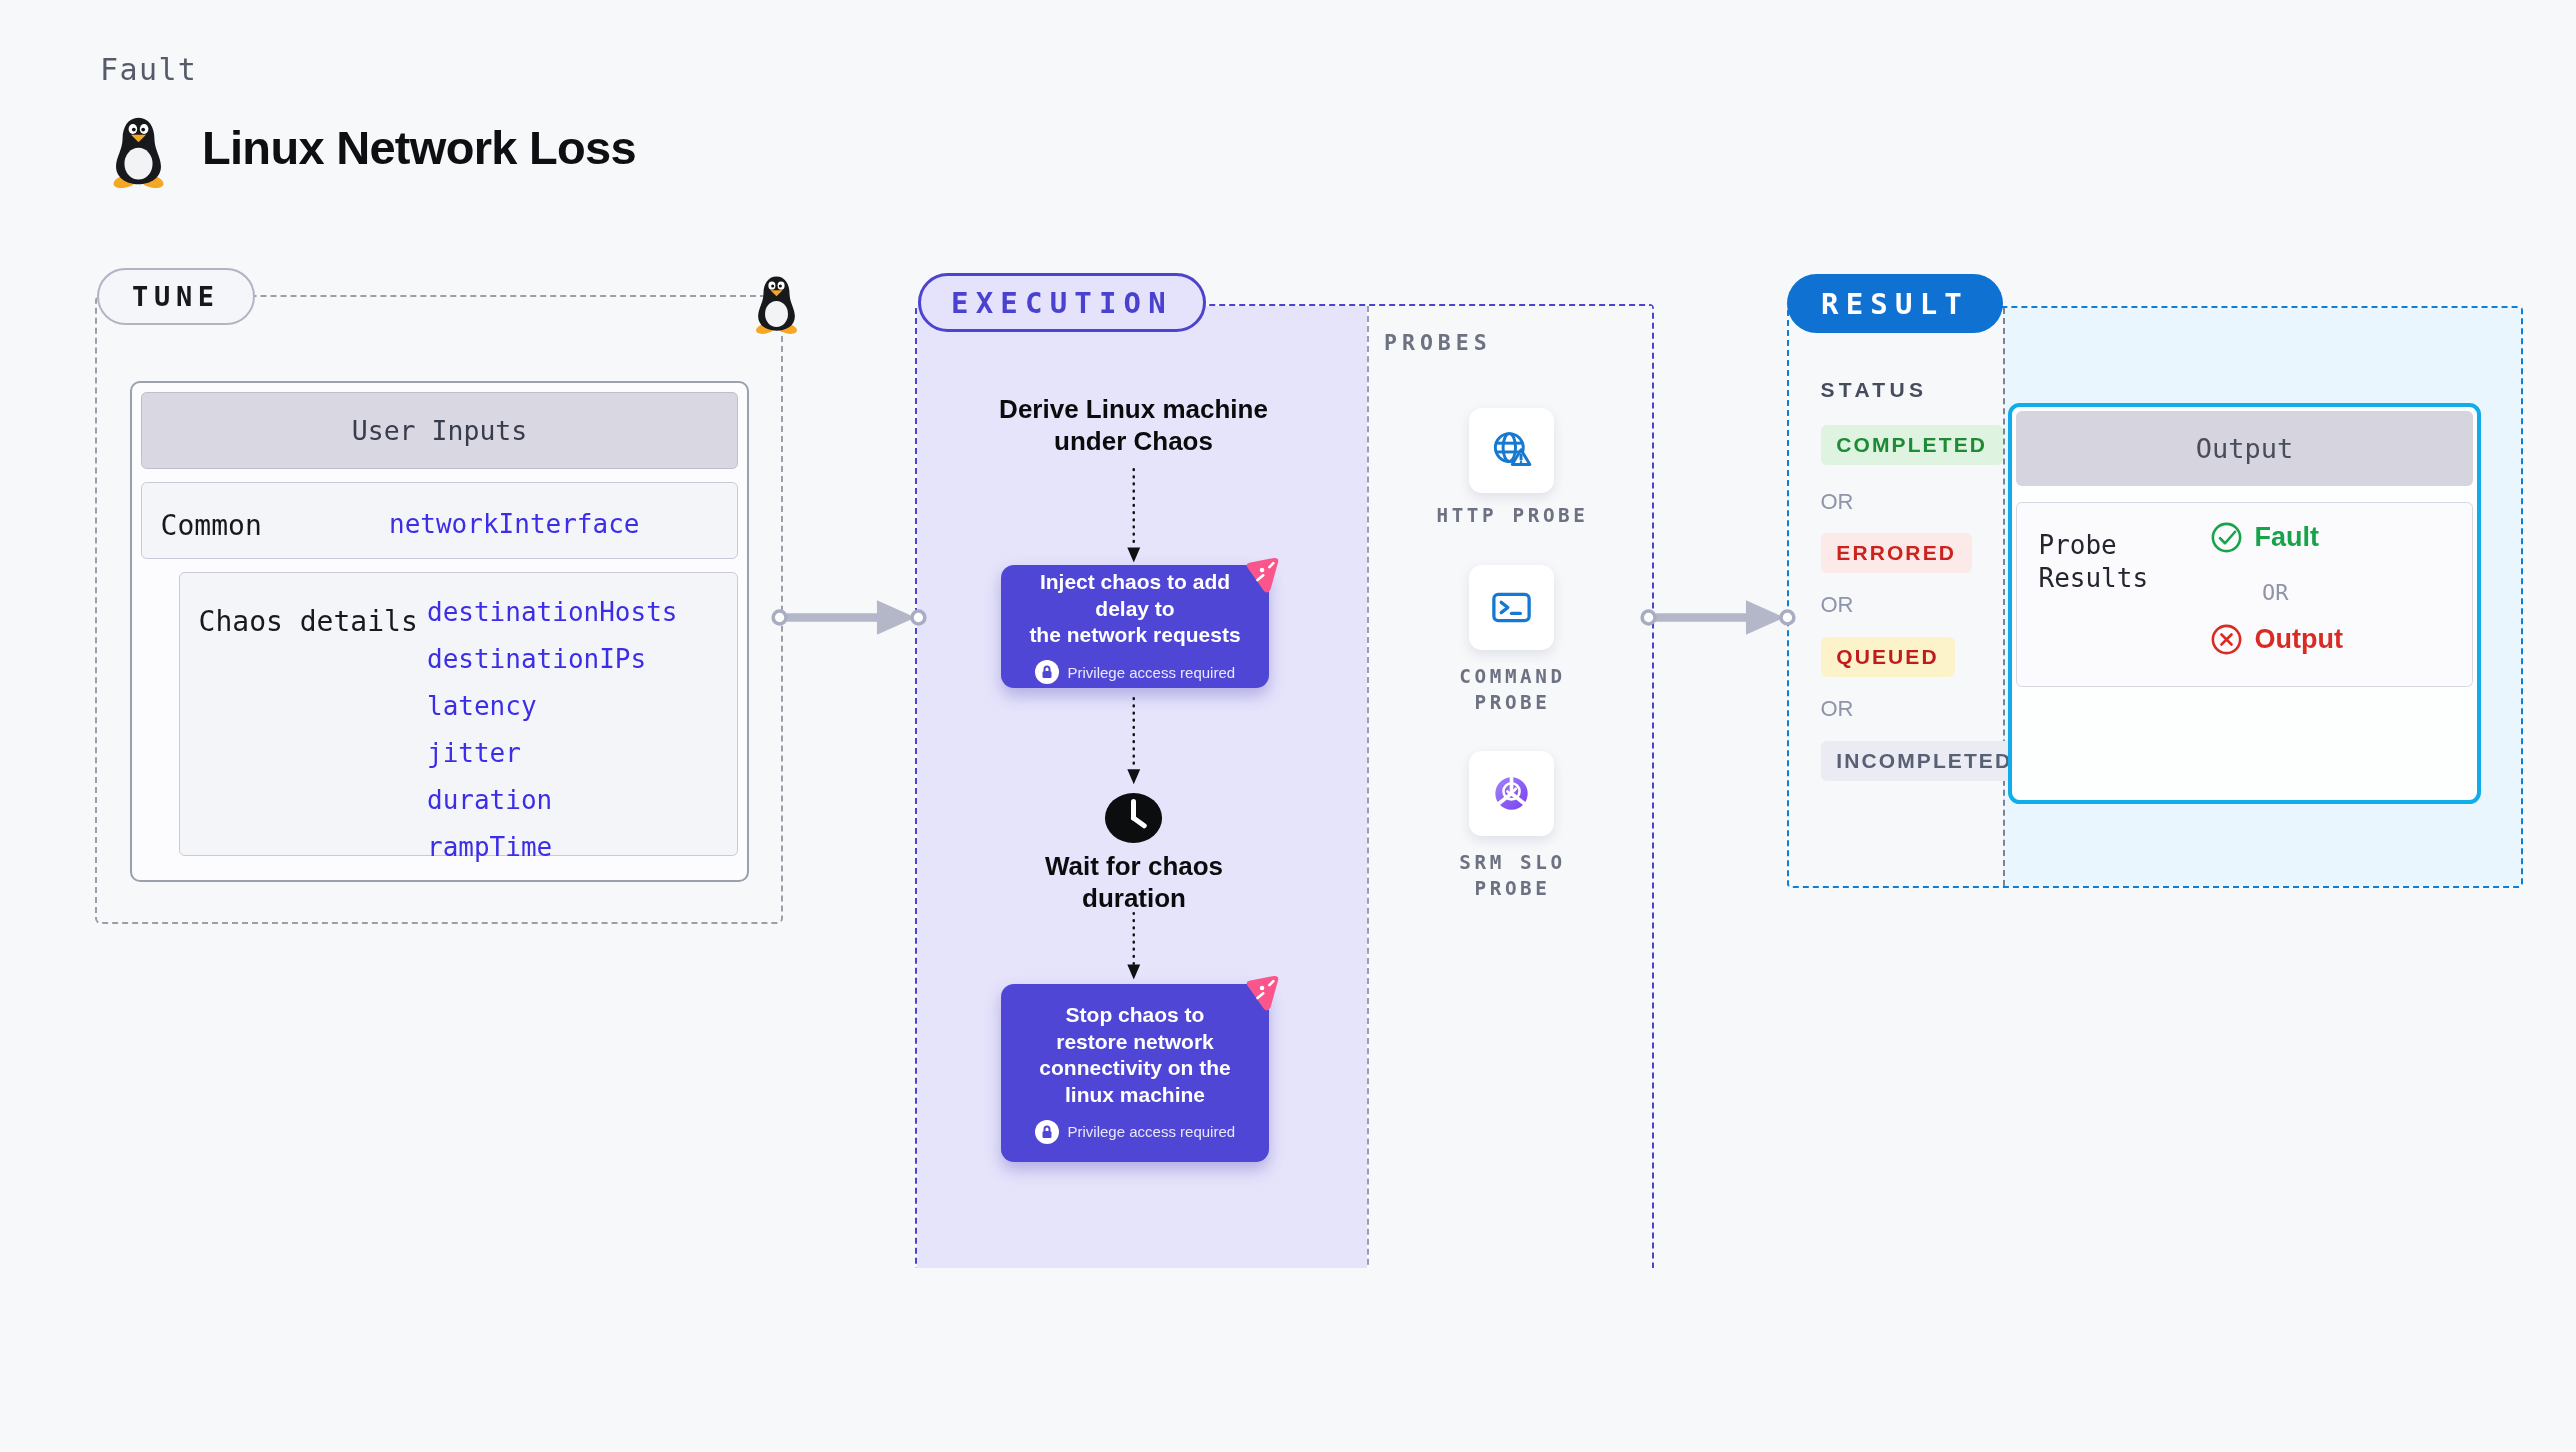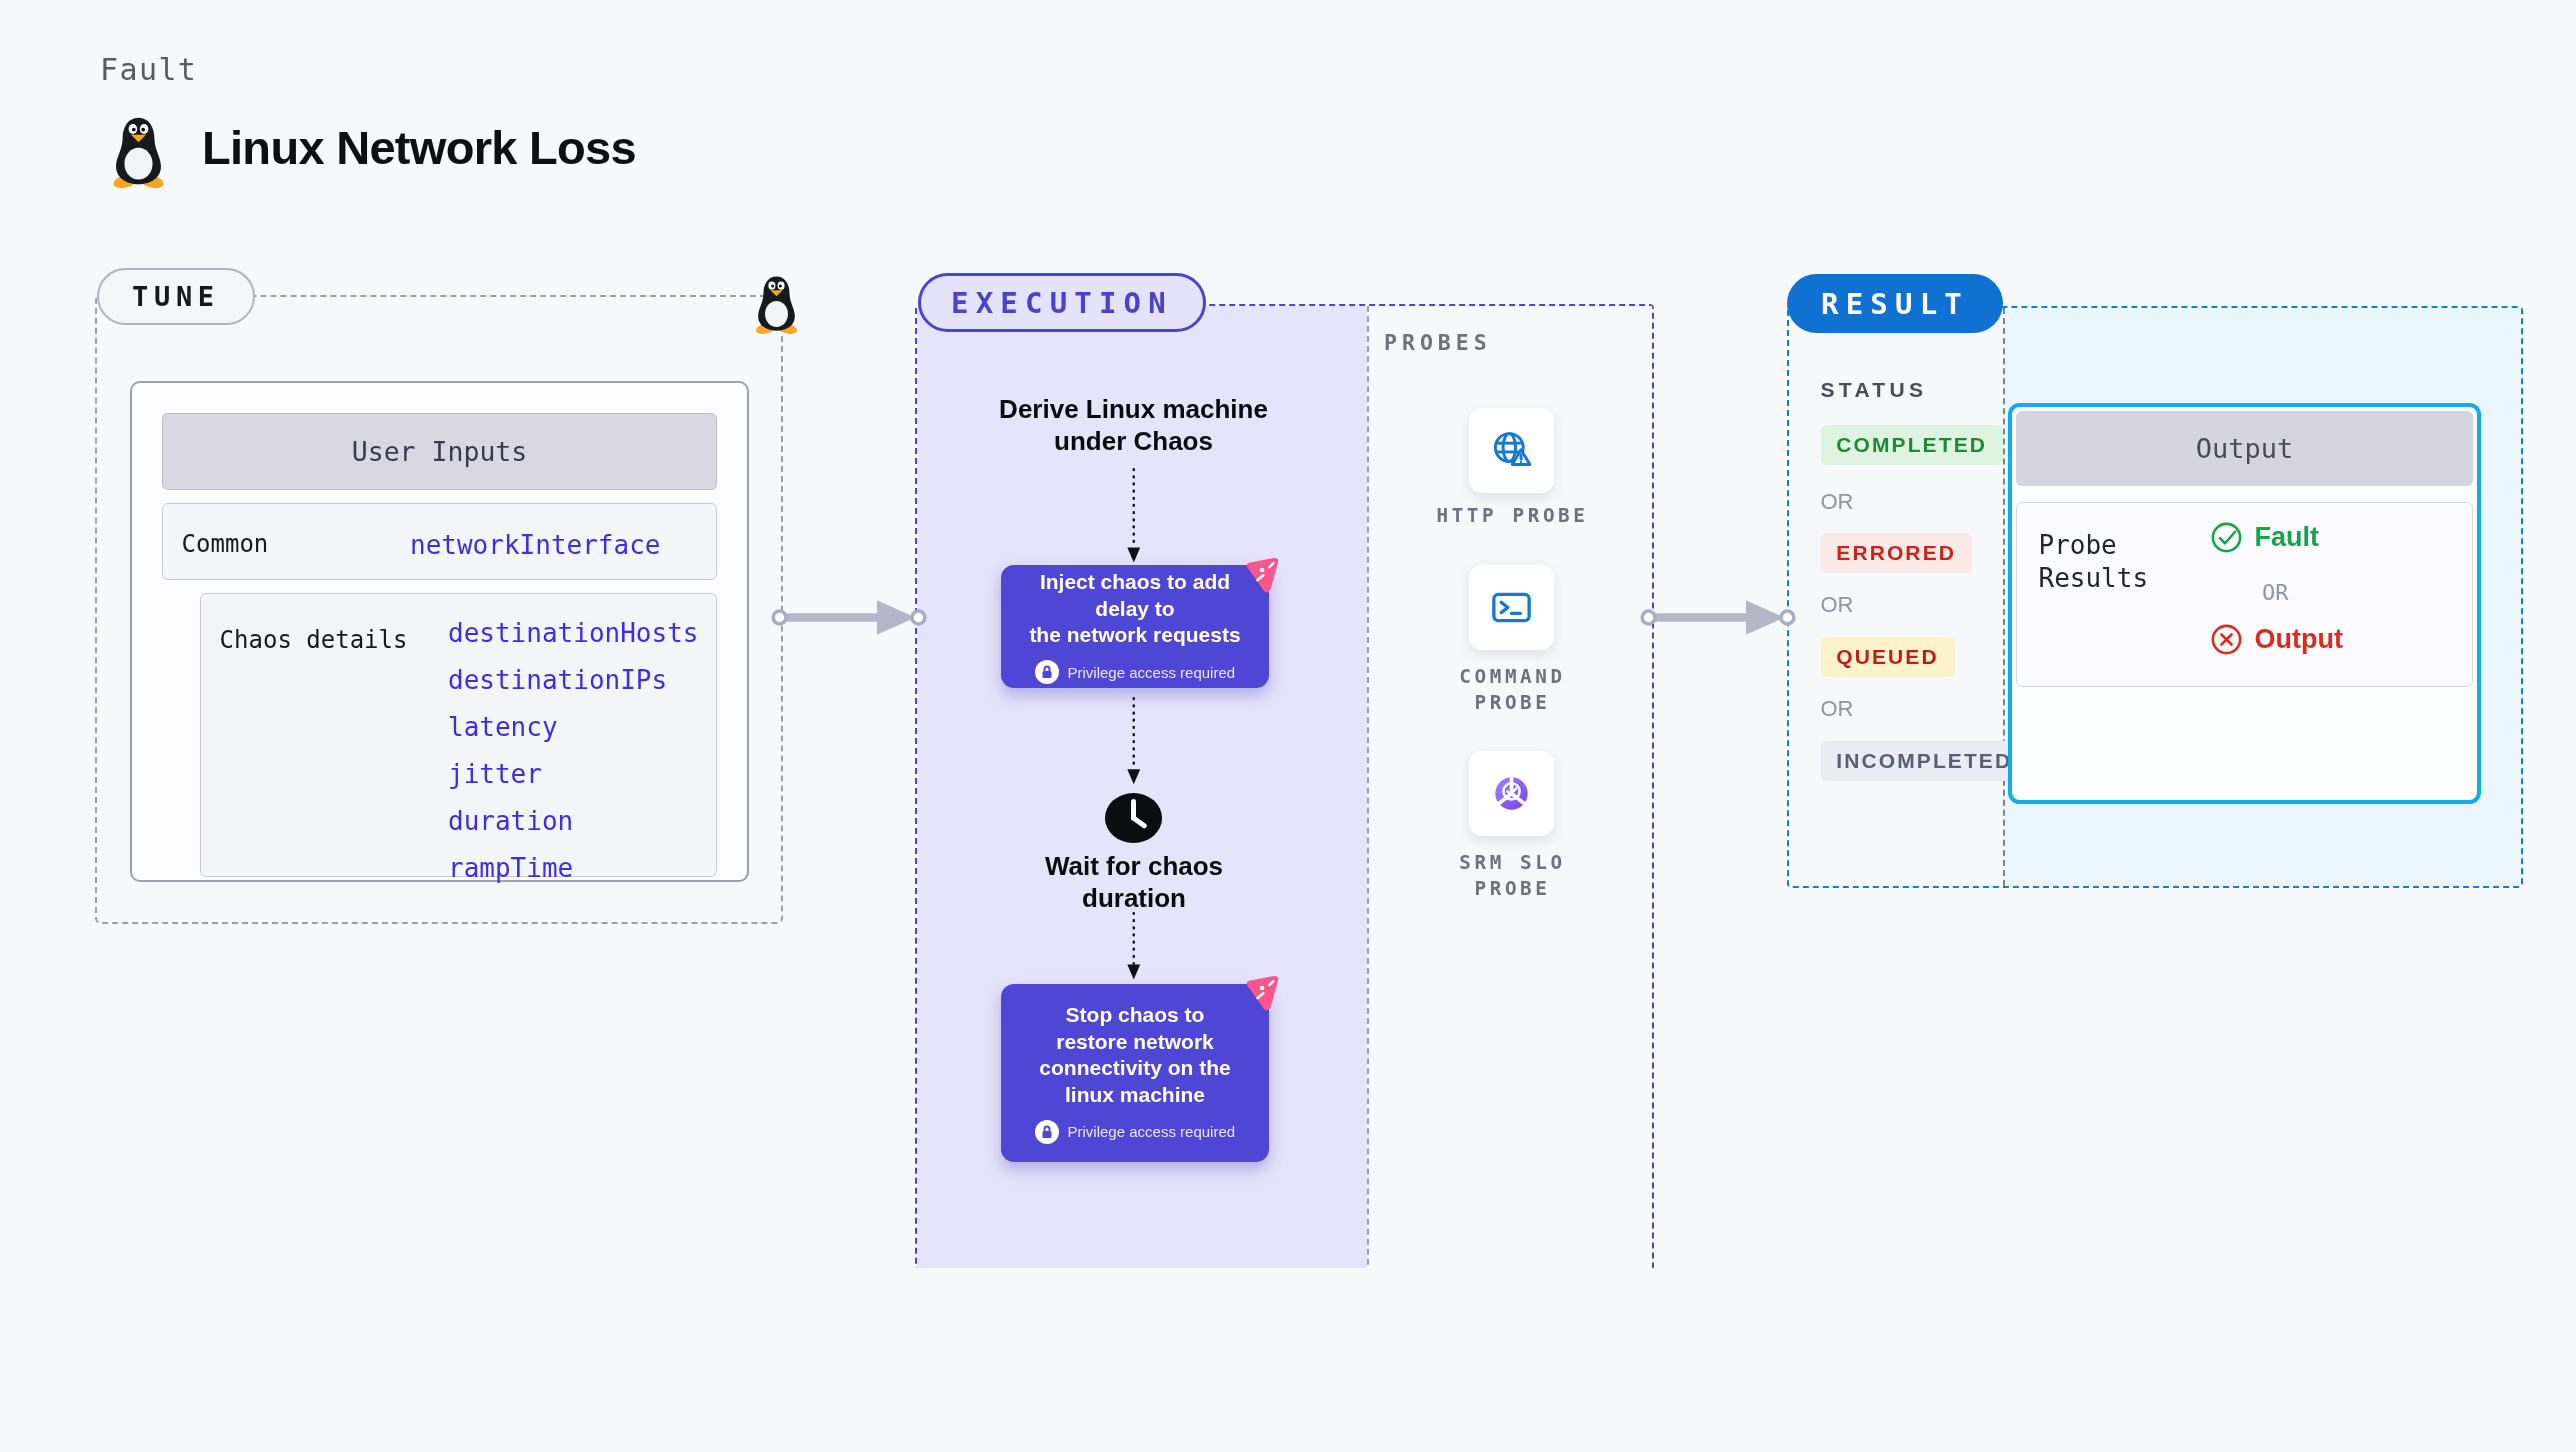--- a/index.html
+++ b/index.html
@@ -19,28 +19,28 @@
   .pill-tune{left:97px;top:268px;height:57px;padding:0 33px;background:#f5f6f9;
              border:2.9px solid #b2b4c6;color:#17181c;font-size:27px;letter-spacing:5.7px;}
   .pill-exec{left:918px;top:273px;height:59px;padding:0 30px;background:#e5e3fc;
              border:3.6px solid #4c43ce;color:#4a41cf;font-size:29px;letter-spacing:7.2px;}
   .pill-result{left:1787px;top:274px;height:59px;padding:0 34px;background:#0f72d2;
              color:#ffffff;font-size:29px;letter-spacing:7.2px;}
 
   
   .tune-box{left:95px;top:295px;width:688px;height:629px;border:2.9px dashed #99a0a9;border-radius:5.7px;}
   .ui-card{left:130px;top:381px;width:619px;height:501px;background:#fcfcfe;
-           border:2.9px solid #9aa0ac;border-radius:10px;padding:30px;}
+           border:2.9px solid #9aa0ac;border-radius:10px;padding:9px;}
   .ui-head{height:75px;background:#d9d8e2;border:1.4px solid #bcbeca;border-radius:5.7px;
            display:flex;align-items:center;justify-content:center;
            font-size:26.5px;color:#383c4c;margin-bottom:13px;}
   .ui-row{position:relative;background:#f4f5f9;border:1.4px solid #c7cad6;border-radius:5.7px;box-sizing:border-box;}
   .ui-row1{height:77px;margin-bottom:13px;}
   .ui-row2{height:284px;margin-left:38px;}
-  .ui-label{position:absolute;left:18.6px;font-size:24px;color:#17191f;}
+  .ui-label{position:absolute;left:18.6px;font-size:28px;color:#17191f;}
   .ui-val{font-size:26px;color:#3c2ee6;}
   .ui-valcol{position:absolute;left:247px;top:15.8px;line-height:47px;}
 
   
   .conn{width:156px;height:49px;z-index:6;}
 
   
   .exec-box{left:915px;top:304px;width:739px;height:1053px;border:2.9px dashed #4c43ce;border-radius:4.3px;}
   .exec-purple{left:0;top:0;bottom:0;width:450px;background:#e6e4fb;}
   .probes-panel{left:450px;right:0;top:0;bottom:0;background:#f7f8fa;border-left:2.1px dashed #98a0ad;}

